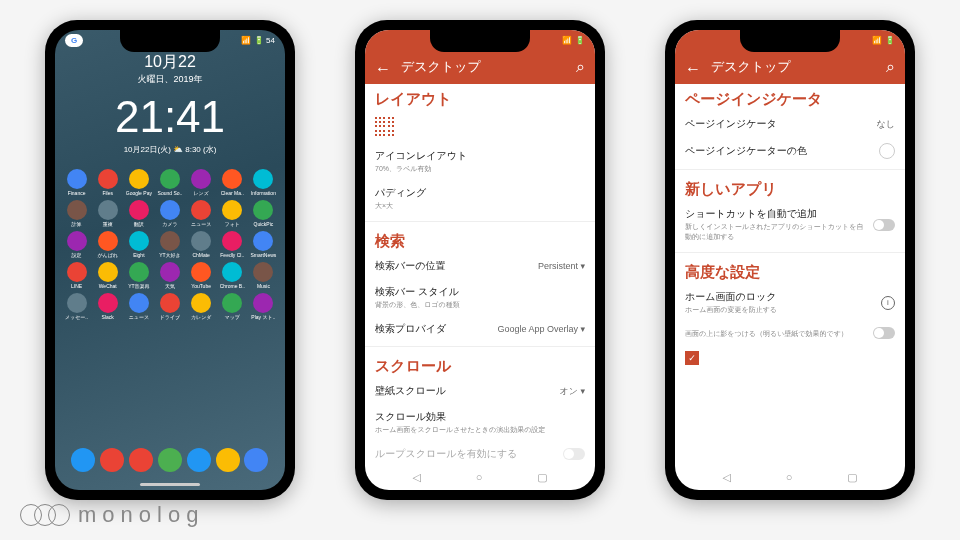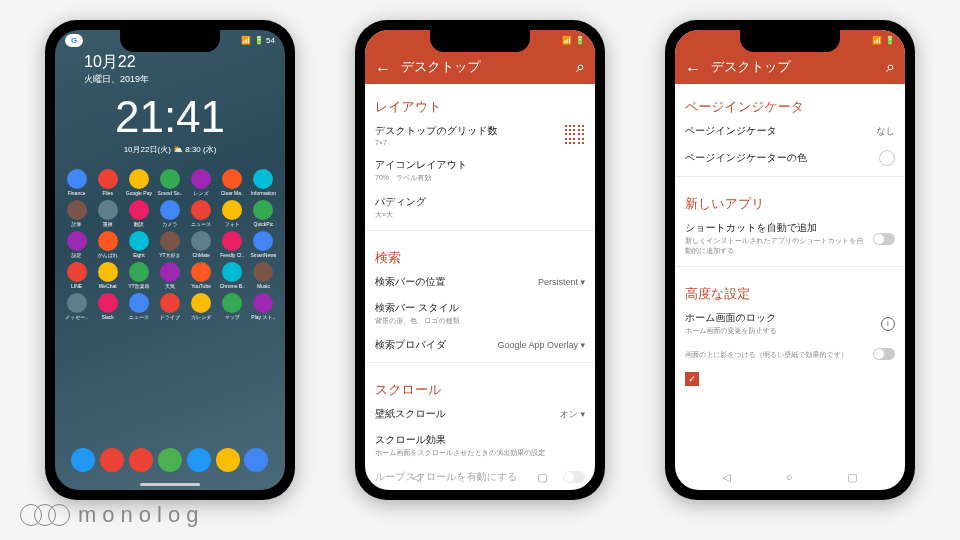--- a/index.html
+++ b/index.html
@@ -5,33 +5,33 @@
 *{margin:0;padding:0;box-sizing:border-box;font-family:-apple-system,sans-serif}
 body{background:#f5f5f5;width:960px;height:540px;position:relative;overflow:hidden}
 .phones{display:flex;justify-content:center;gap:60px;padding:20px 30px}
 .phone{width:250px;height:480px;background:#000;border-radius:32px;padding:10px;position:relative;box-shadow:0 4px 20px rgba(0,0,0,.3)}
 .notch{position:absolute;top:10px;left:50%;transform:translateX(-50%);width:100px;height:22px;background:#000;border-radius:0 0 14px 14px;z-index:10}
 .screen{width:100%;height:100%;border-radius:24px;overflow:hidden;position:relative;background:#fff}
 .screen1{background:linear-gradient(160deg,#3a5a6a 0%,#2a4a5a 40%,#4a6a7a 100%)}
 .status{display:flex;justify-content:space-between;align-items:center;padding:4px 10px;font-size:8px;color:#fff;height:20px}
 .status.dark{color:#fff;background:#c84a2e}
 .gpill{background:#fff;border-radius:10px;padding:2px 6px;display:inline-flex;align-items:center}
-.date-wrap{text-align:left;color:#fff;padding:2px 29px;font-size:9px}
+.date-wrap{text-align:center;color:#fff;padding:2px 29px;font-size:9px}
 .clock{color:#fff;text-align:center;font-size:44px;font-weight:300;margin-top:4px}
 .subdate{color:#fff;text-align:center;font-size:8px;margin-top:2px}
 .grid{display:grid;grid-template-columns:repeat(7,1fr);gap:4px;padding:6px 8px;margin-top:8px}
 .app{text-align:center}
 .app-icon{width:20px;height:20px;border-radius:50%;margin:0 auto;background:#fff}
 .app-lbl{color:#fff;font-size:5px;margin-top:1px;overflow:hidden;white-space:nowrap}
 .dock{position:absolute;bottom:18px;left:0;right:0;display:flex;justify-content:space-around;padding:0 14px}
 .dock .app-icon{width:24px;height:24px}
 .navbar{position:absolute;bottom:4px;left:50%;transform:translateX(-50%);width:60px;height:3px;background:#ccc;border-radius:2px}
 .hdr{background:#c84a2e;color:#fff;display:flex;align-items:center;padding:8px 10px;gap:10px}
 .hdr-title{font-size:13px;flex:1}
-.section{color:#c84a2e;font-size:13px;padding:14px 10px 2px;font-weight:400}
+.section{color:#c84a2e;font-size:15px;padding:6px 10px 2px;font-weight:700}
 .row{padding:6px 10px;border-bottom:0;display:flex;justify-content:space-between;align-items:center}
 .row-main{font-size:10px;color:#222}
 .row-sub{font-size:7px;color:#888;margin-top:1px}
 .row-val{font-size:9px;color:#666}
 .divider{height:1px;background:#eee;margin:4px 0}
 .toggle{width:22px;height:12px;background:#ccc;border-radius:6px;position:relative}
 .toggle::after{content:'';position:absolute;width:10px;height:10px;background:#fff;border-radius:50%;top:1px;left:1px}
 .toggle.on{background:#c84a2e}
 .toggle.on::after{left:11px}
 .check{width:14px;height:14px;background:#c84a2e;display:flex;align-items:center;justify-content:center;color:#fff;font-size:9px}
@@ -227,24 +227,20 @@
           <span></span>
           <span>📶 🔋</span>
         </div>
       <div class="hdr">
         <span>←</span>
         <span class="hdr-title">デスクトップ</span>
         <span>⌕</span>
       </div>
       <div class="section">レイアウト</div>
       <div class="row">
-        <div>
-            <div class="row-main">デスクトップのグリッド数</div>
-            <div class="row-sub">7×7</div>
-          </div>
         <div class="dots-grid">
             <span></span>
             <span></span>
             <span></span>
             <span></span>
             <span></span>
             <span></span>
             <span></span>
             <span></span>
             <span></span>

